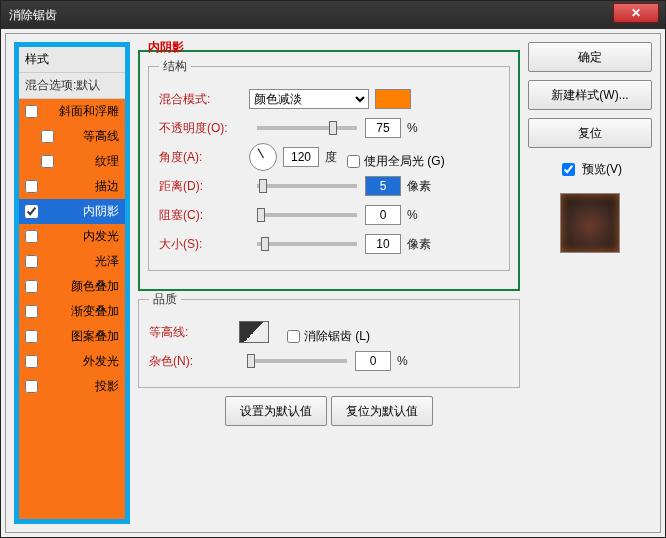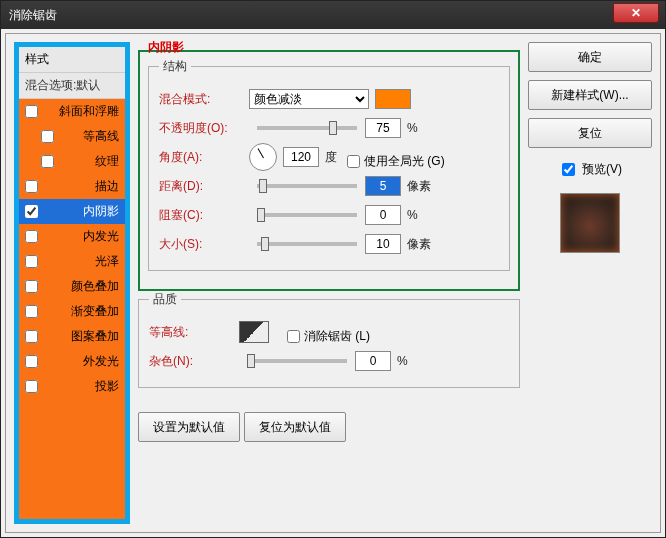--- a/index.html
+++ b/index.html
@@ -29,21 +29,21 @@
   .slider { flex: 0 0 100px; height: 4px; background: #bbb; position: relative; margin: 0 8px; }
   .slider .thumb { position: absolute; top: -5px; width: 8px; height: 14px; background: #e4e4e4; border: 1px solid #666; }
   input[type=text].num { width: 36px; height: 20px; border: 1px solid #888; text-align: center; padding: 8px 2px; }
   input[type=text].num.sel { background: #1f6fd6; color: #fff; }
   .unit { margin-left: 6px; color: #222; }
   .angle-dial { width: 28px; height: 28px; border: 1px solid #888; border-radius: 50%; position: relative; margin-right: 6px; background: #fff; }
   .angle-dial .needle { position: absolute; width: 1px; height: 11px; background: #000; top: 3px; left: 50%; transform-origin: bottom center; transform: rotate(-30deg); }
   .cb { display: flex; align-items: center; gap: 4px; margin-left: 10px; margin-top: 8px; }
   .cb input { margin: 0; }
   .contour-swatch { width: 30px; height: 22px; border: 1px solid #666; background: linear-gradient(135deg, #333 0%, #333 50%, #eee 50%, #eee 100%); margin-right: 8px; }
-  .btn-row { display: flex; gap: 4px; margin-top: 24px; }
+  .btn-row { display: flex; gap: 4px; justify-content: center; margin-top: 8px; }
   button.btn { height: 30px; padding: 0 14px; background: linear-gradient(#fafafa, #e4e4e4); border: 1px solid #888; border-radius: 2px; cursor: pointer; }
   .rightcol { width: 124px; display: flex; flex-direction: column; gap: 8px; align-items: stretch; }
   .rightcol button.btn { width: 100%; }
   .preview-cb { display: flex; align-items: center; gap: 4px; justify-content: center; margin-top: 4px; }
   .preview-box { width: 60px; height: 60px; border: 1px solid #888; margin: 6px auto 0; background: radial-gradient(circle at 50% 55%, #6a3a2a 0%, #3a2820 55%, #231a15 100%); box-shadow: inset 0 0 8px rgba(255,120,40,0.6); }
 </style>
 </head>
 <body>
 
 <div class="window">

